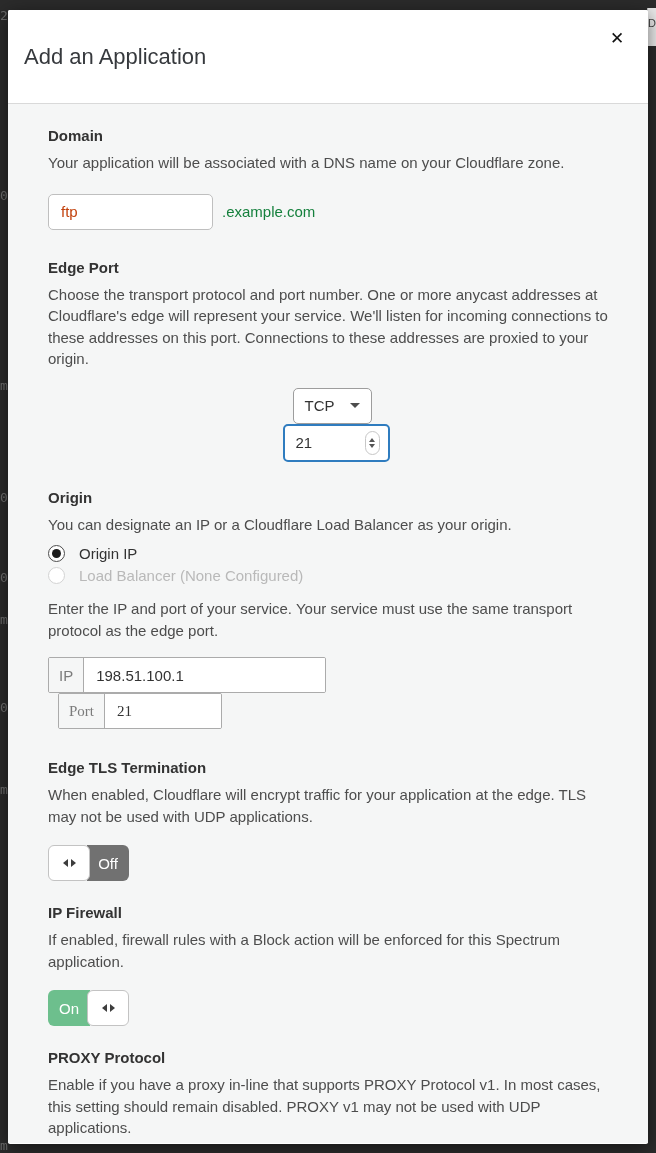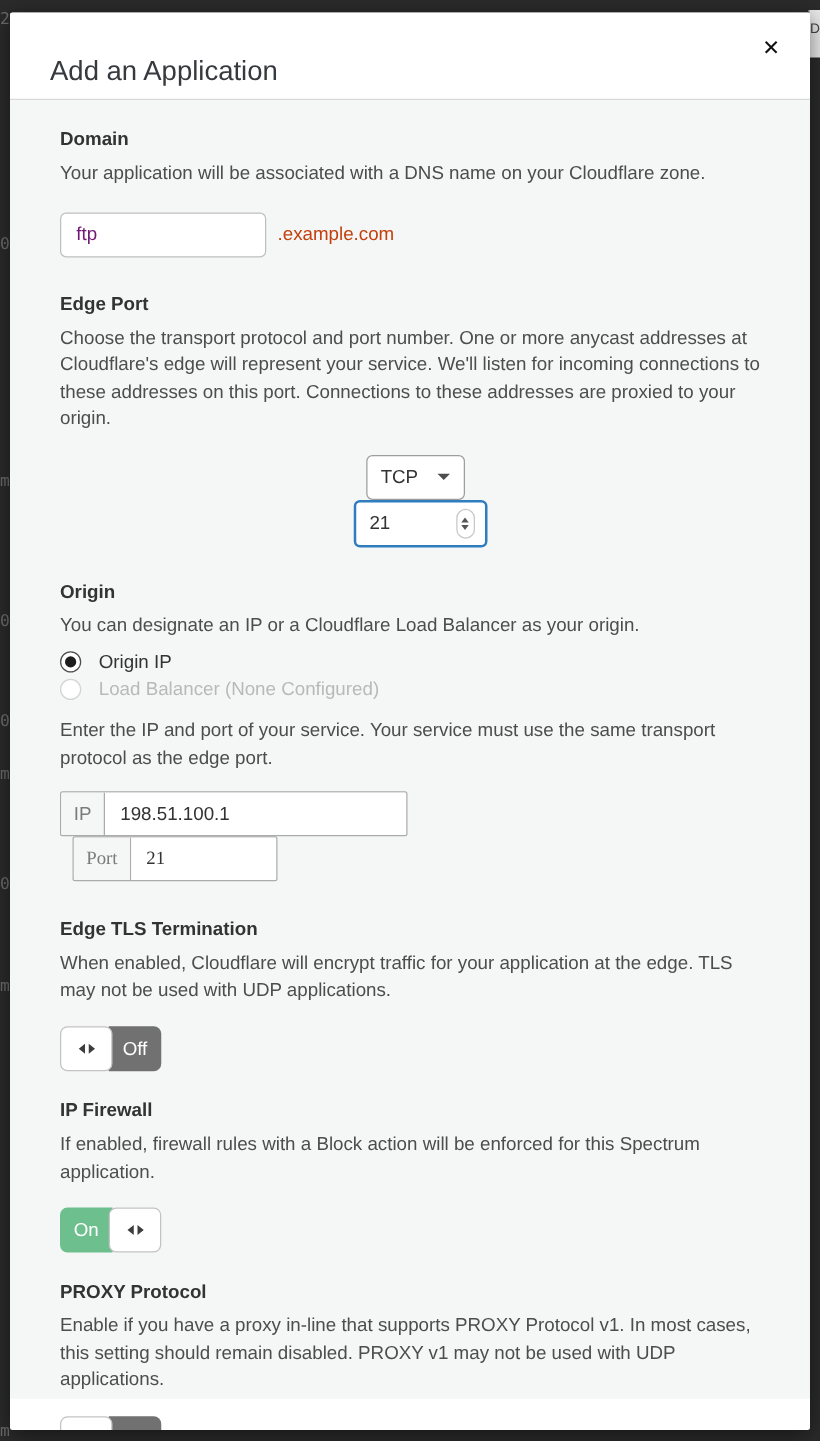--- a/index.html
+++ b/index.html
@@ -23,45 +23,45 @@
     font-size:11px; color:#444; overflow:hidden; line-height:30px;
   }
   
   .modal {
     position:absolute; left:8px; top:10px; width:640px; height:1134px;
     background:#fff; border-radius:2px;
     box-shadow:0 4px 18px rgba(0,0,0,.5);
     overflow:hidden;
   }
   .modal-header {
-    height:70px; background:#fff; position:relative;
-    padding:34px 32px 0 32px;
+    height:94px; background:#fff; position:relative;
+    padding:34px 32px 0 16px;
     border-bottom:1px solid #d9d9d9;
   }
   .modal-title { font-size:22px; font-weight:400; color:#36393d; }
   .close-btn {
     position:absolute; top:16px; right:18px;
     width:26px; height:26px; text-align:center; line-height:26px;
     font-size:17px; font-weight:700; color:#111; cursor:pointer;
   }
   .modal-body {
     background:#f5f6f6; height:1039px;
     padding:22px 32px 0 40px;
   }
   .section-label { font-size:15px; font-weight:700; color:#333; line-height:20px; }
   .section-desc  { font-size:15px; color:#4d4d4d; line-height:21.5px; margin-top:6px; max-width:580px; }
   
   .domain-row { margin-top:20px; display:flex; align-items:center; }
   .text-input {
     width:165px; height:36px; background:#fff;
     border:1px solid #bfbfbf; border-radius:5px;
-    font-size:15px; color:#701a75; padding:0 12px;
+    font-size:15px; color:#c2410c; padding:0 12px;
     font-family:inherit;
   }
-  .suffix-text { font-size:15px; color:#c2410c; margin-left:9px; }
+  .suffix-text { font-size:15px; color:#15803d; margin-left:9px; }
   
   .edgeport-row { margin-top:18px; display:flex; align-items:center;flex-direction:column; }
   .select-box {
     width:79px; height:36px; background:#fff;
     border:1px solid #9d9d9d; border-radius:5px;
     display:flex; align-items:center; justify-content:space-between;
     padding:0 11px; font-size:15px; color:#333; cursor:pointer;
   }
   .caret-down {
     width:0; height:0; border-left:5px solid transparent;

